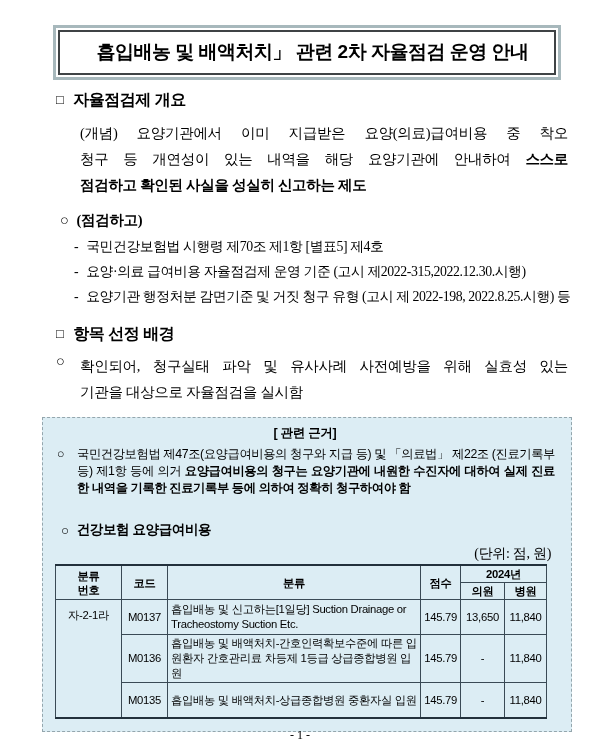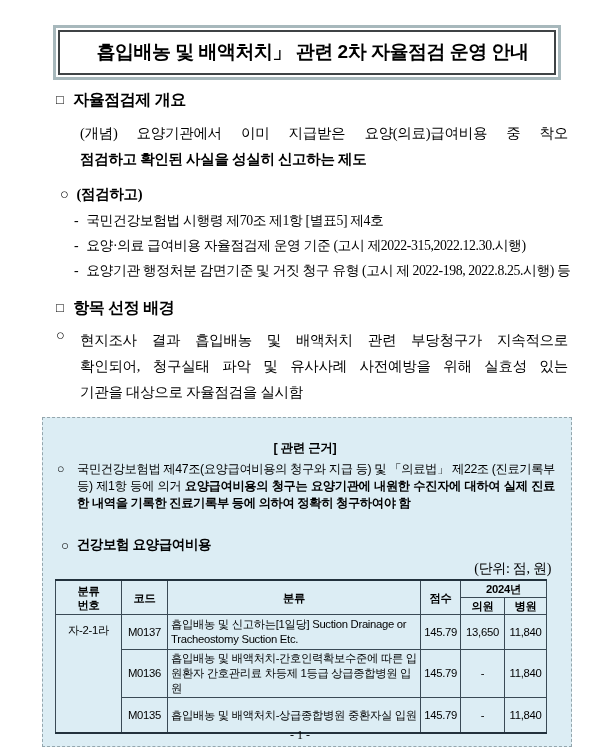--- a/index.html
+++ b/index.html
@@ -74,21 +74,21 @@
     background:#dcedf4;
     border:1px dashed #94a6ad;
     padding:6px 14px 12px 10px;
     box-sizing:border-box;
   }
   .info-box-header {
     text-align:center;
     font-family:"Liberation Sans", sans-serif;
     font-weight:bold; font-size:12.5px;
     letter-spacing:-0.3px;
-    margin-top:16px;
+    margin-top:1px;
   }
   .info-box-body {
     position:relative;
     margin:4px 2px 0 24px;
     font-family:"Liberation Sans", sans-serif;
     font-size:12.3px; line-height:17px;
     letter-spacing:-0.4px;
     text-align:justify;
   }
   .info-box-body .ob { position:absolute; left:-20px; top:0; }
@@ -153,20 +153,21 @@
   </div>
 
 
   <div class="sec-heading">
     <span class="sq-bullet">□</span>
     <span>자율점검제 개요</span>
   </div>
 
   <div class="para">
     <div class="pline jline">(개념) 요양기관에서 이미 지급받은 요양(의료)급여비용 중 착오</div>
+    <div class="pline jline"><span>청구 등 개연성이 있는 내역을 해당 요양기관에 안내하여 </span><span class="b">스스로</span></div>
     <div class="pline b">점검하고 확인된 사실을 성실히 신고하는 제도</div>
   </div>
 
   <div class="o-line">
     <span class="o-bullet">○</span>
     <span>(점검하고)</span>
   </div>
 
   <div class="dash-list">
     <div class="dash-item">
@@ -183,21 +184,20 @@
     </div>
   </div>
 
   <div class="sec-heading">
     <span class="sq-bullet">□</span>
     <span>항목 선정 배경</span>
   </div>
 
   <div class="bg-para bg-wrap">
     <span class="bg-bullet">○</span>
-    <div class="pline jline">현지조사 결과 흡입배농 및 배액처치 관련 부당청구가 지속적으로</div>
     <div class="pline jline">확인되어, 청구실태 파악 및 유사사례 사전예방을 위해 실효성 있는</div>
     <div class="pline">기관을 대상으로 자율점검을 실시함</div>
   </div>
 
   <div class="info-box">
 
     <div class="info-box-header">[ 관련 근거]</div>
 
     <div class="info-box-body">
       <span class="ob">○</span><span>국민건강보험법 제47조(요양급여비용의 청구와 지급 등) 및 「의료법」 제22조 (진료기록부 등) 제1항 등에 의거 </span><span class="b">요양급여비용의 청구는 요양기관에 내원한 수진자에 대하여 실제 진료한 내역을 기록한 진료기록부 등에 의하여 정확히 청구하여야 함</span>

